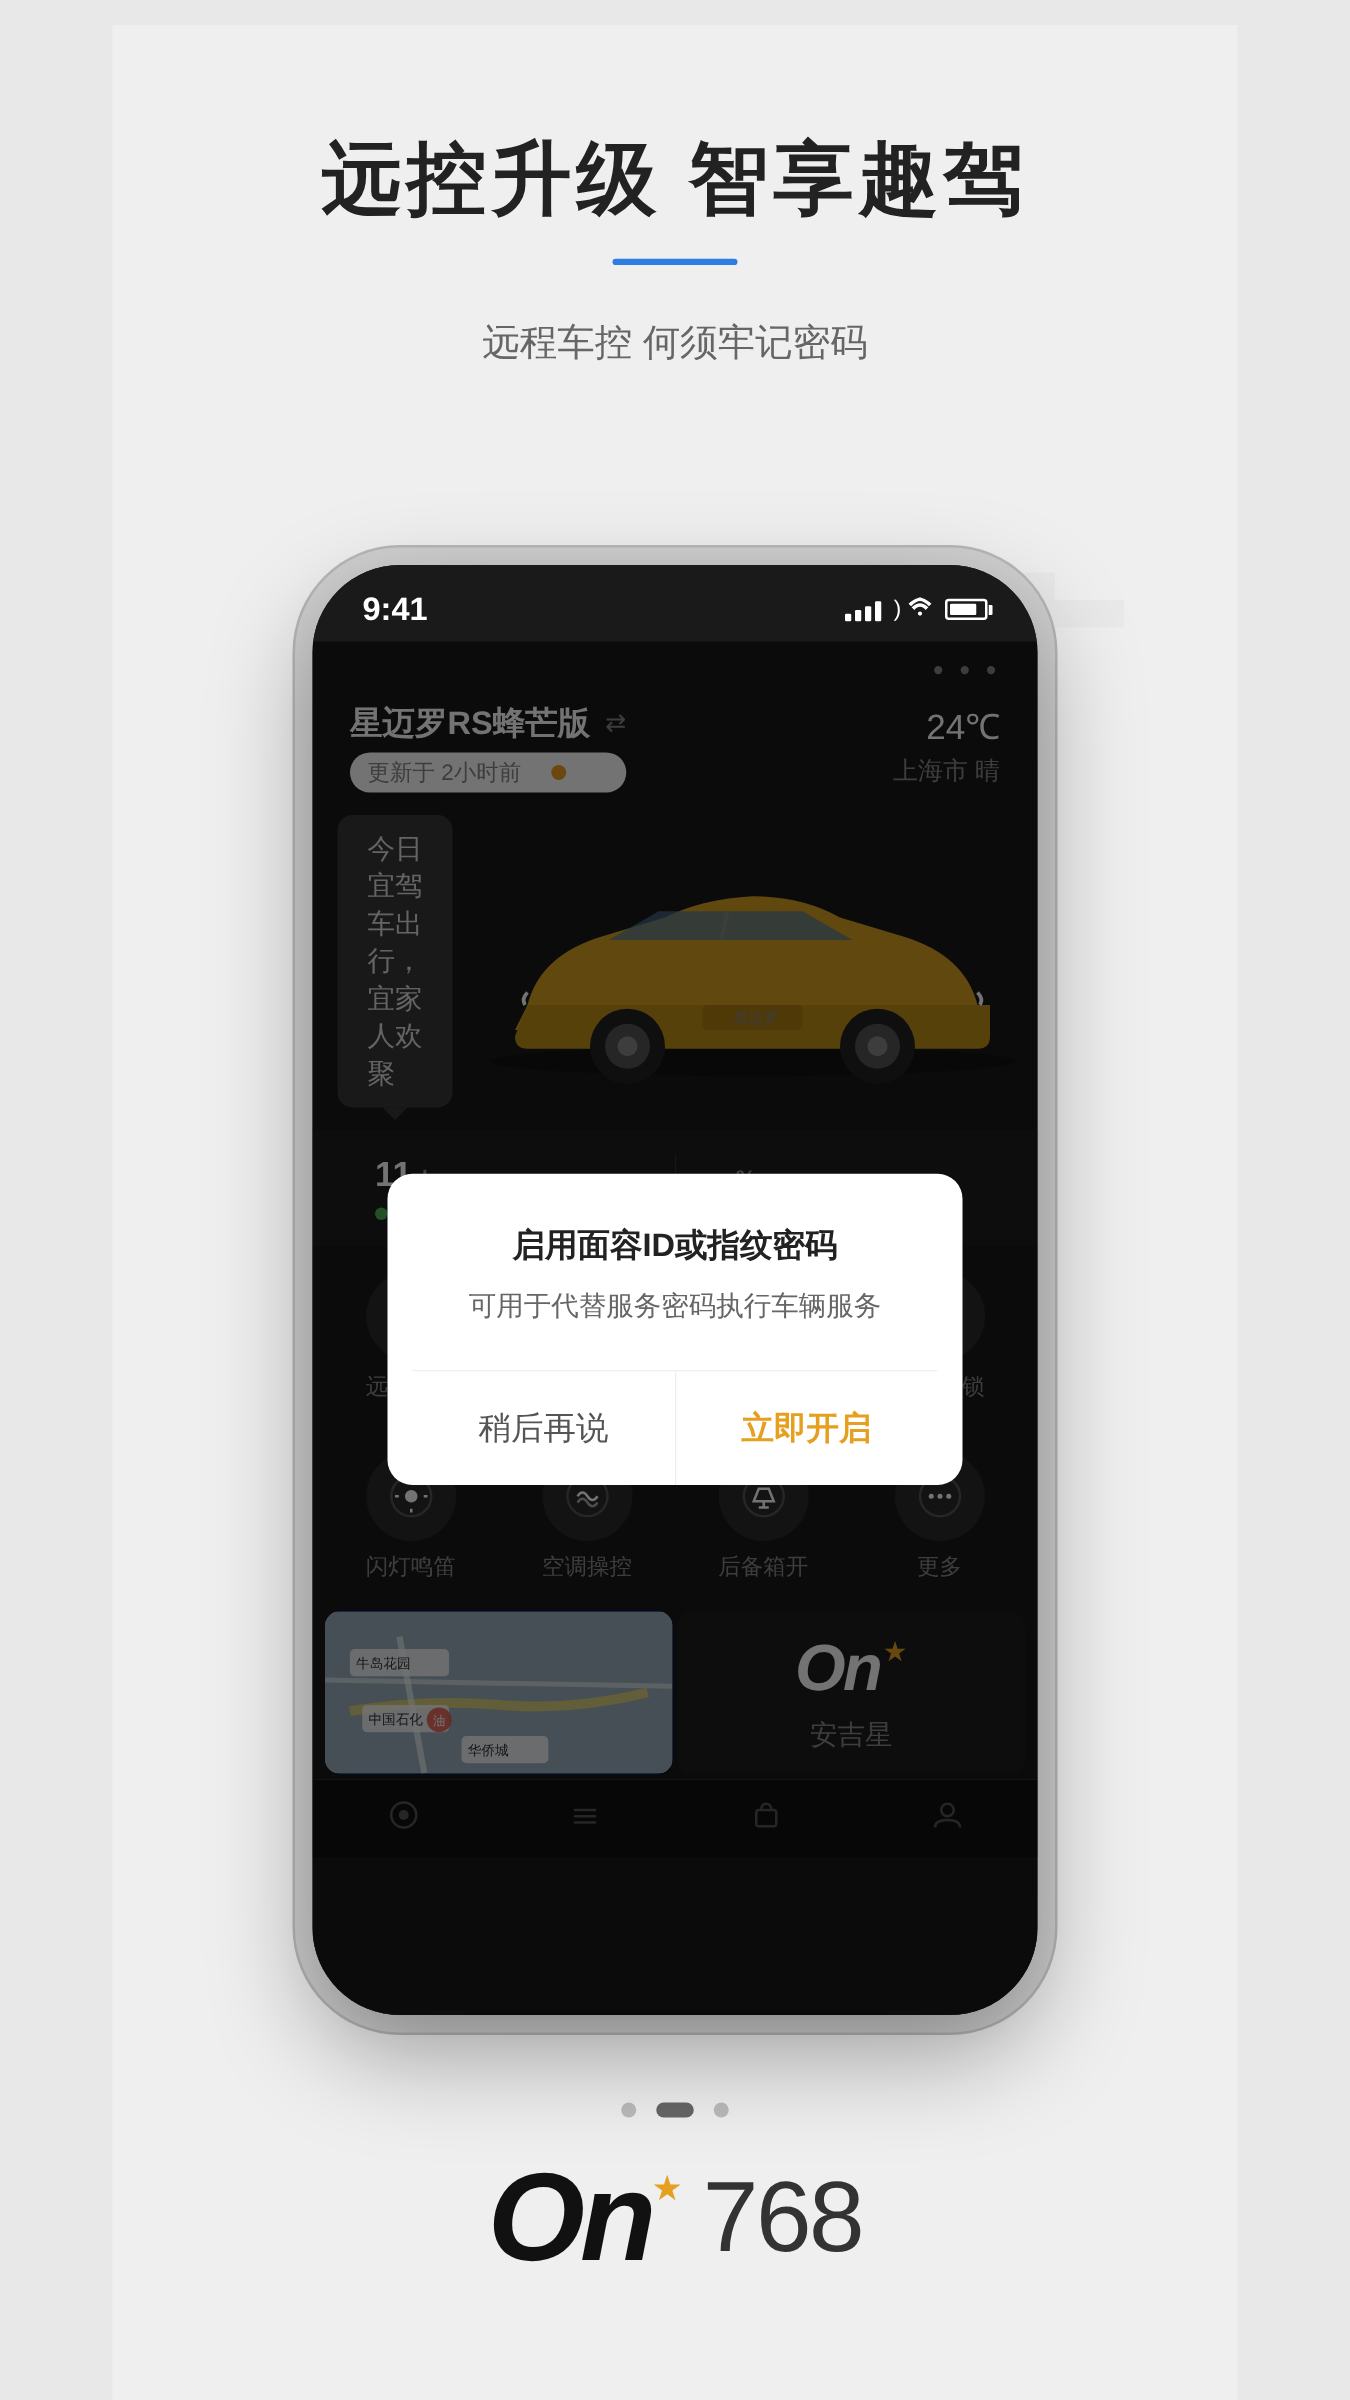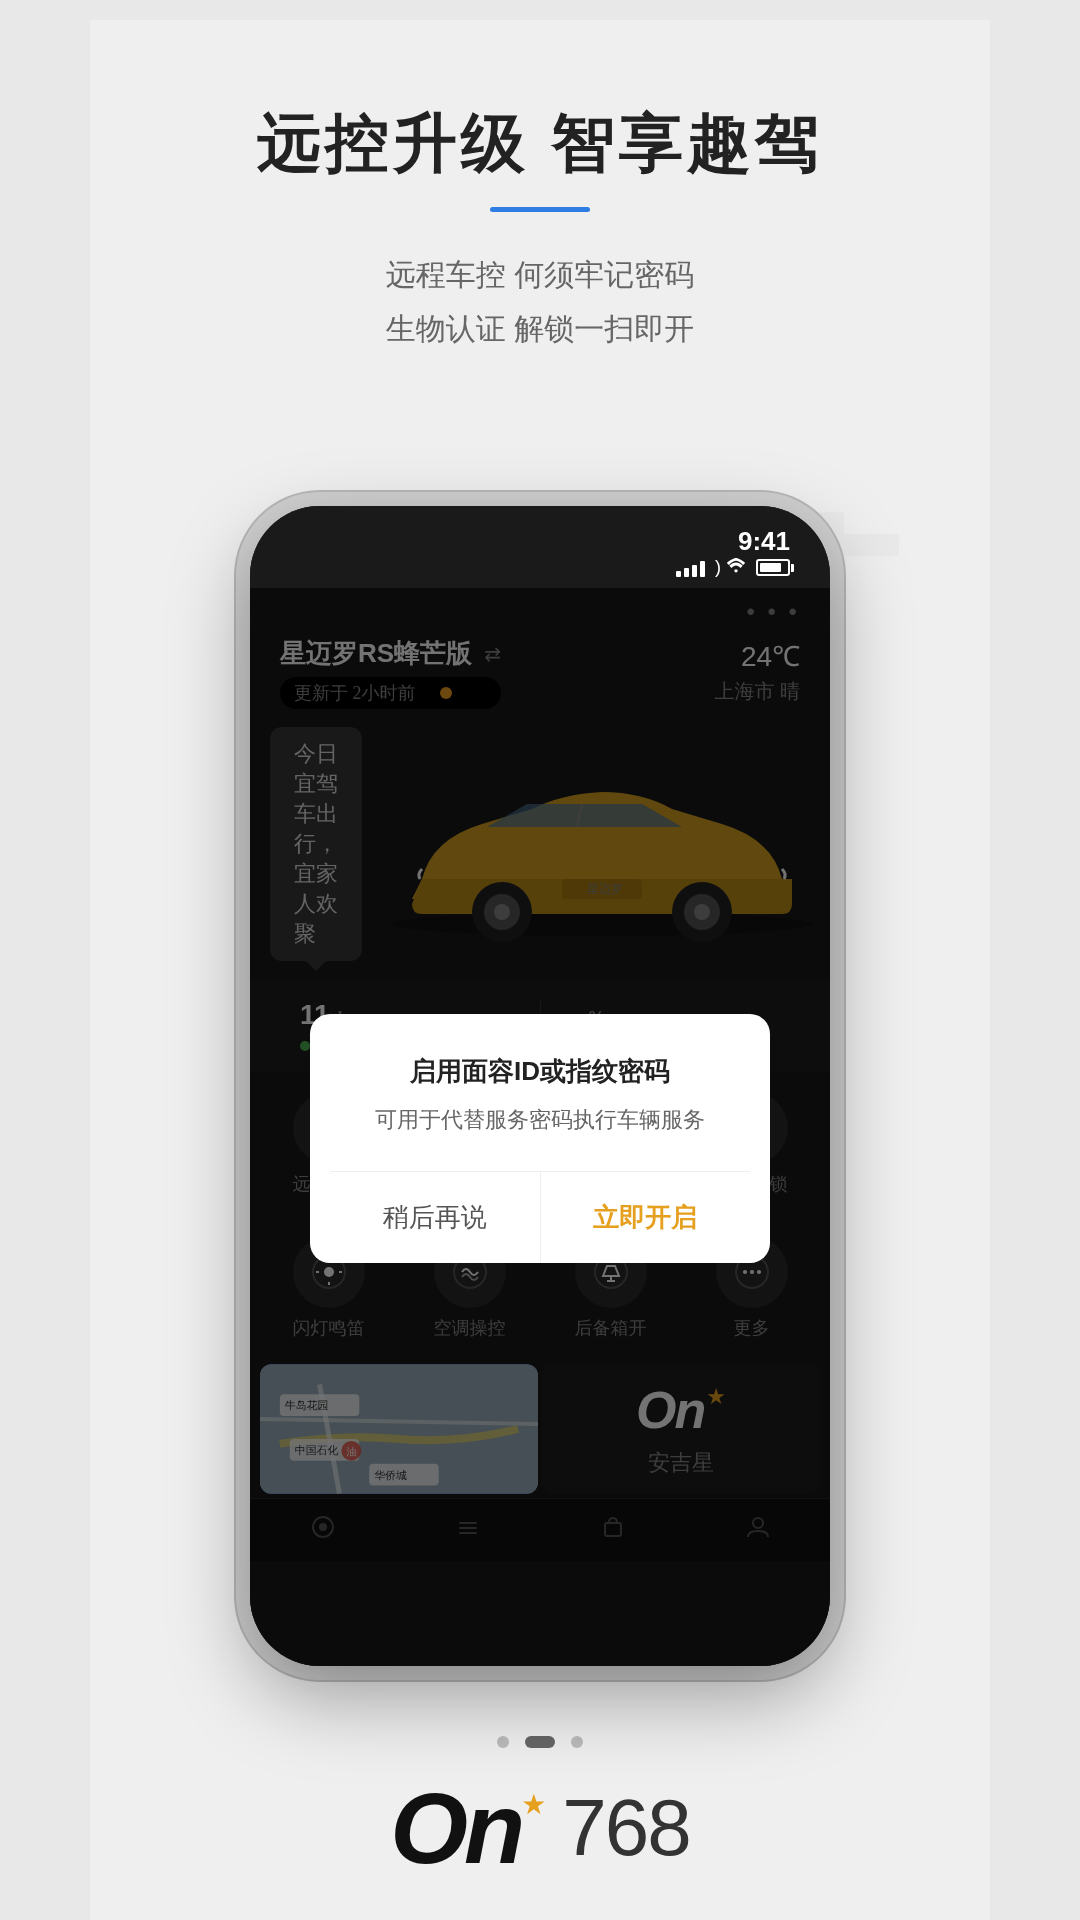--- a/index.html
+++ b/index.html
@@ -80,24 +80,23 @@
       border-radius: 70px;
       box-shadow: 0 30px 80px rgba(0,0,0,0.35), inset 0 0 0 2px #444, 0 0 0 14px #d0d0d0, 0 0 0 16px #b8b8b8;
       overflow: hidden;
       z-index: 1;
     }
 
     
     .status-bar {
       display: flex;
       justify-content: space-between;
-      align-items: flex-end;
+      align-items: center;
       padding: 20px 40px 10px;
       background: #1a1a1a;
-      flex-direction: column;
     }
 
     .status-time {
       font-size: 26px;
       font-weight: 600;
       color: white;
     }
 
     .status-icons {
       display: flex;
@@ -194,25 +193,24 @@
 
     .refresh-icon {
       color: #888;
       font-size: 20px;
     }
 
     .update-badge {
       display: flex;
       align-items: center;
       gap: 24px;
-      background: #000000;
+      background: #ffffff;
       border-radius: 20px;
       padding: 4px 14px;
       margin-top: 6px;
-      font-family: Liberation Serif, serif;
     }
 
     .update-text {
       font-size: 18px;
       color: #888;
     }
 
     .update-dot {
       width: 12px;
       height: 12px;
@@ -493,21 +491,20 @@
   </style>
 </head>
 <body>
 
 <div class="page-wrapper">
 
   <h1 class="headline">远控升级 智享趣驾</h1>
   <div class="blue-line"></div>
   <div class="subtitle">
     <div>远程车控 何须牢记密码</div>
-    <div>生物认证 解锁一扫即开</div>
   </div>
 
   <div class="phone-container">
 
     <div class="chevy-logo">
       <svg viewBox="0 0 200 120" width="220" height="140">
         <path d="M10 40 L60 40 L60 20 L140 20 L140 40 L190 40 L190 60 L140 60 L140 80 L60 80 L60 60 L10 60 Z" fill="#999" opacity="0.4"></path>
         <path d="M70 30 L130 30 L130 50 L70 50 Z" fill="#ccc" opacity="0.3"></path>
       </svg>
     </div>

